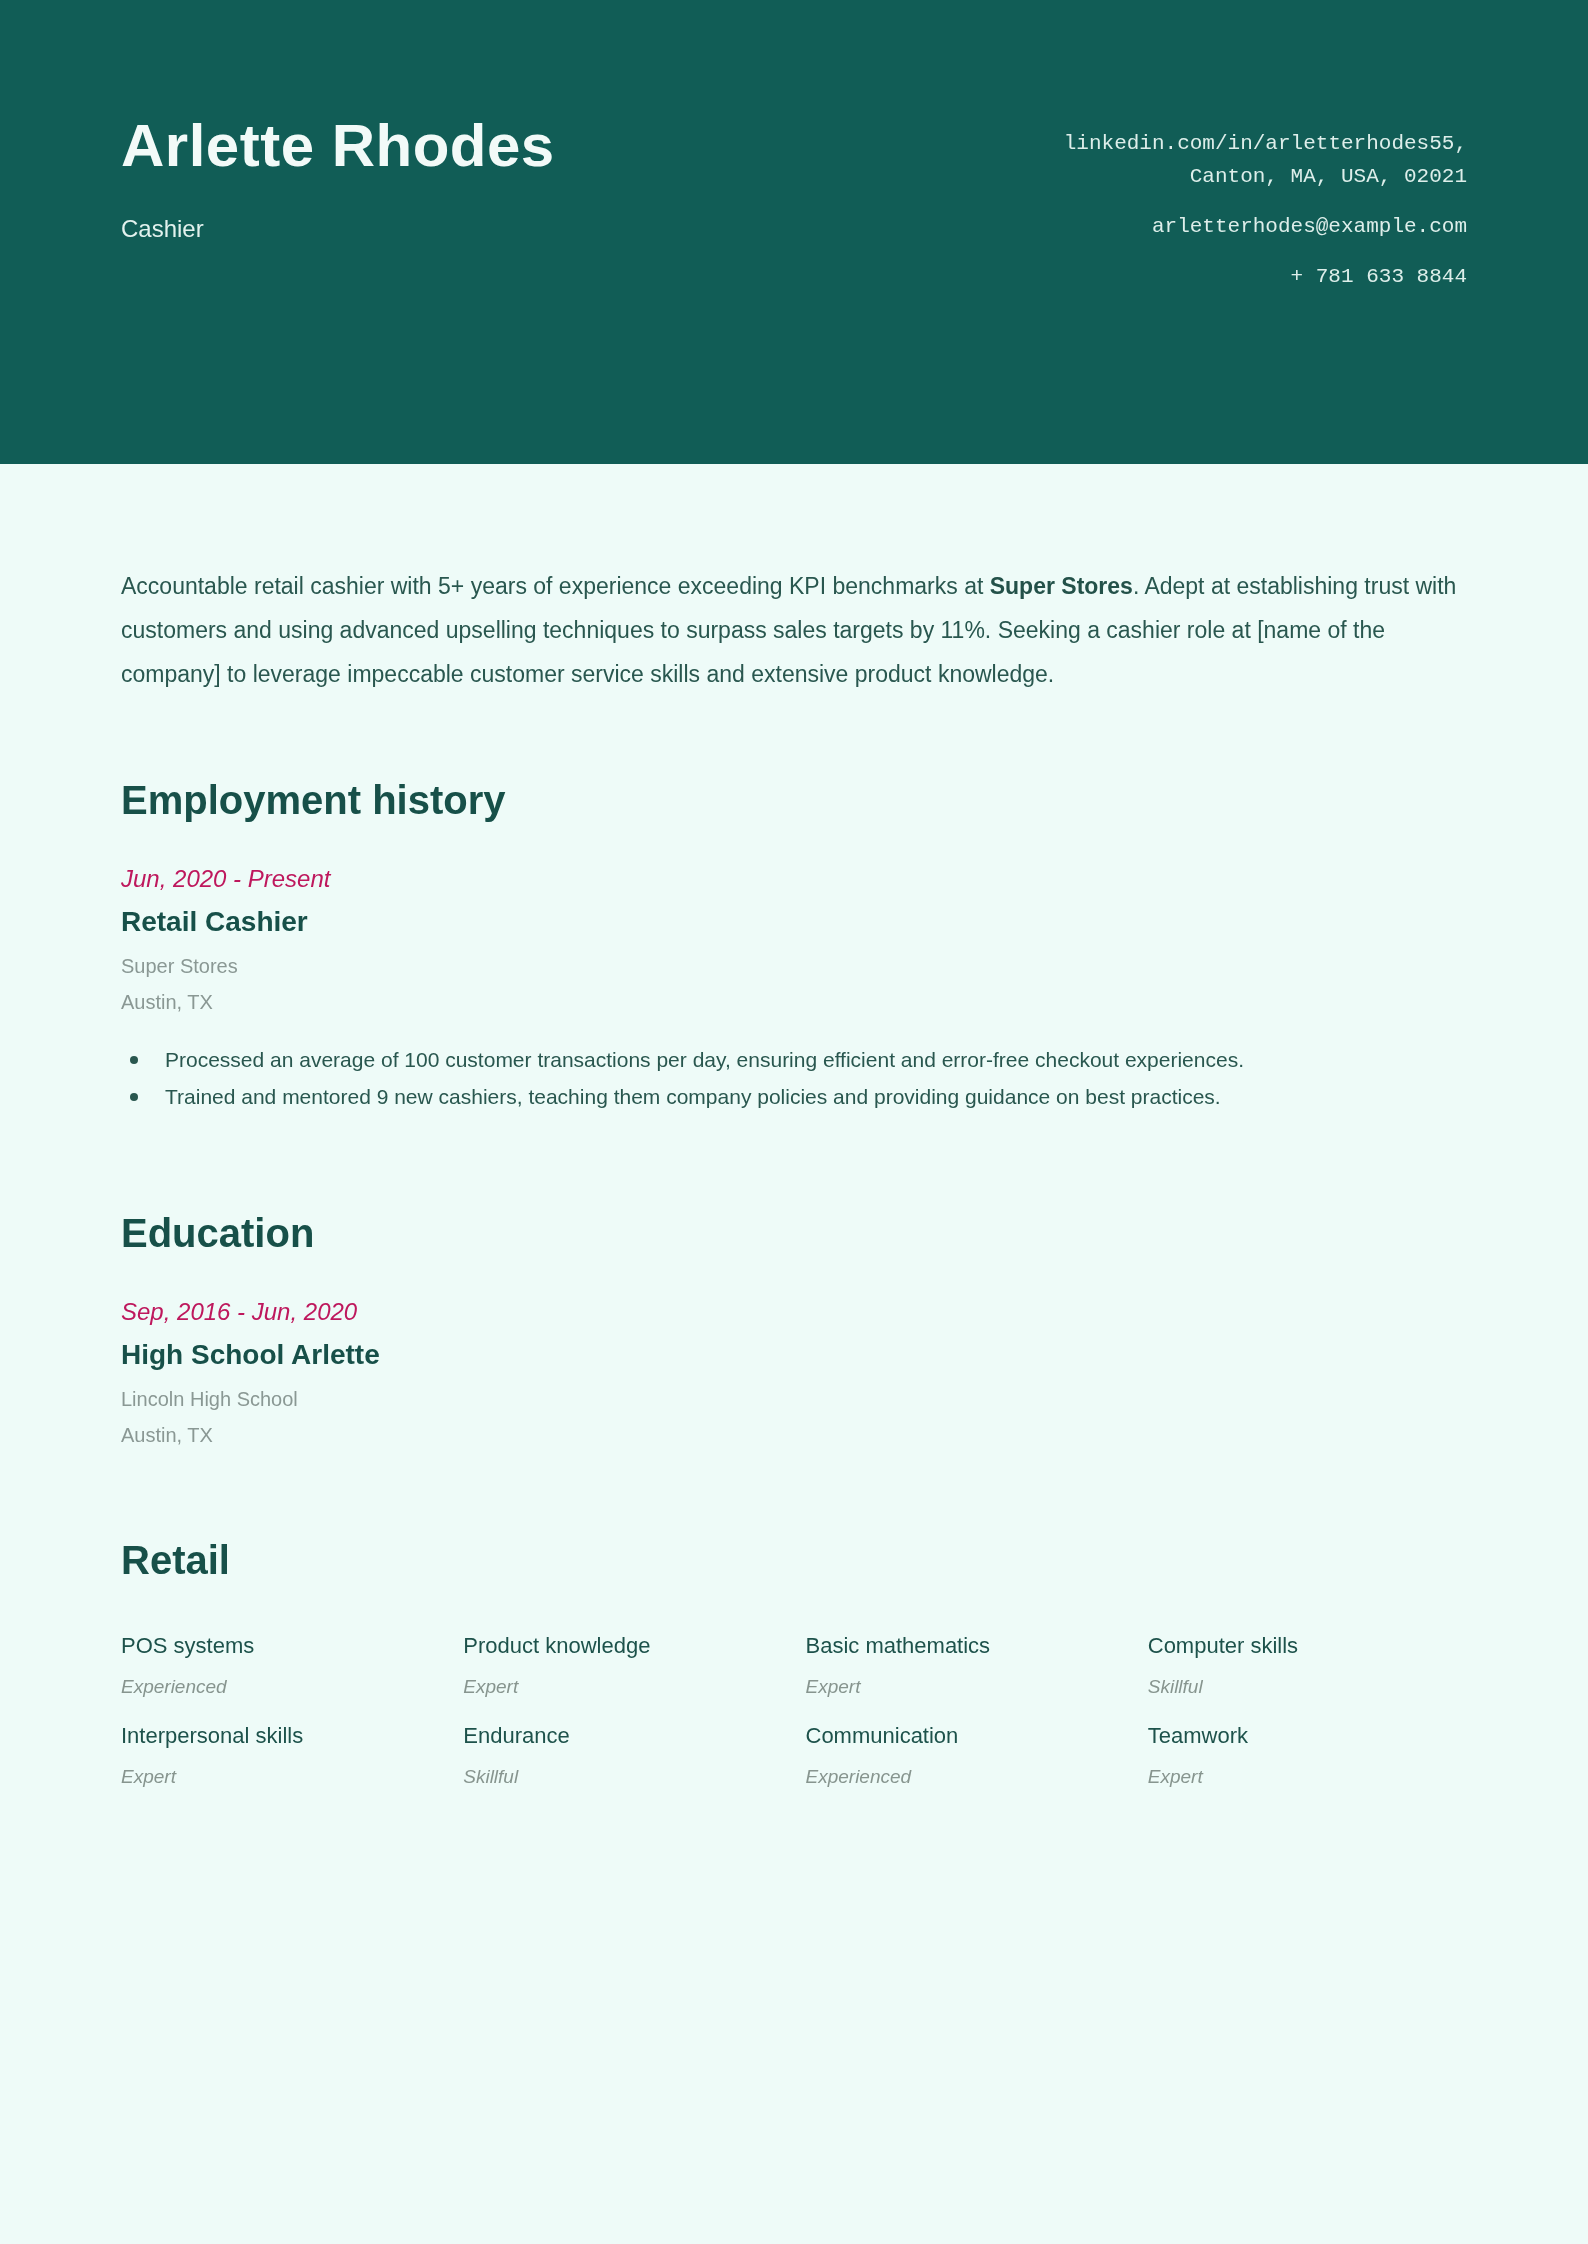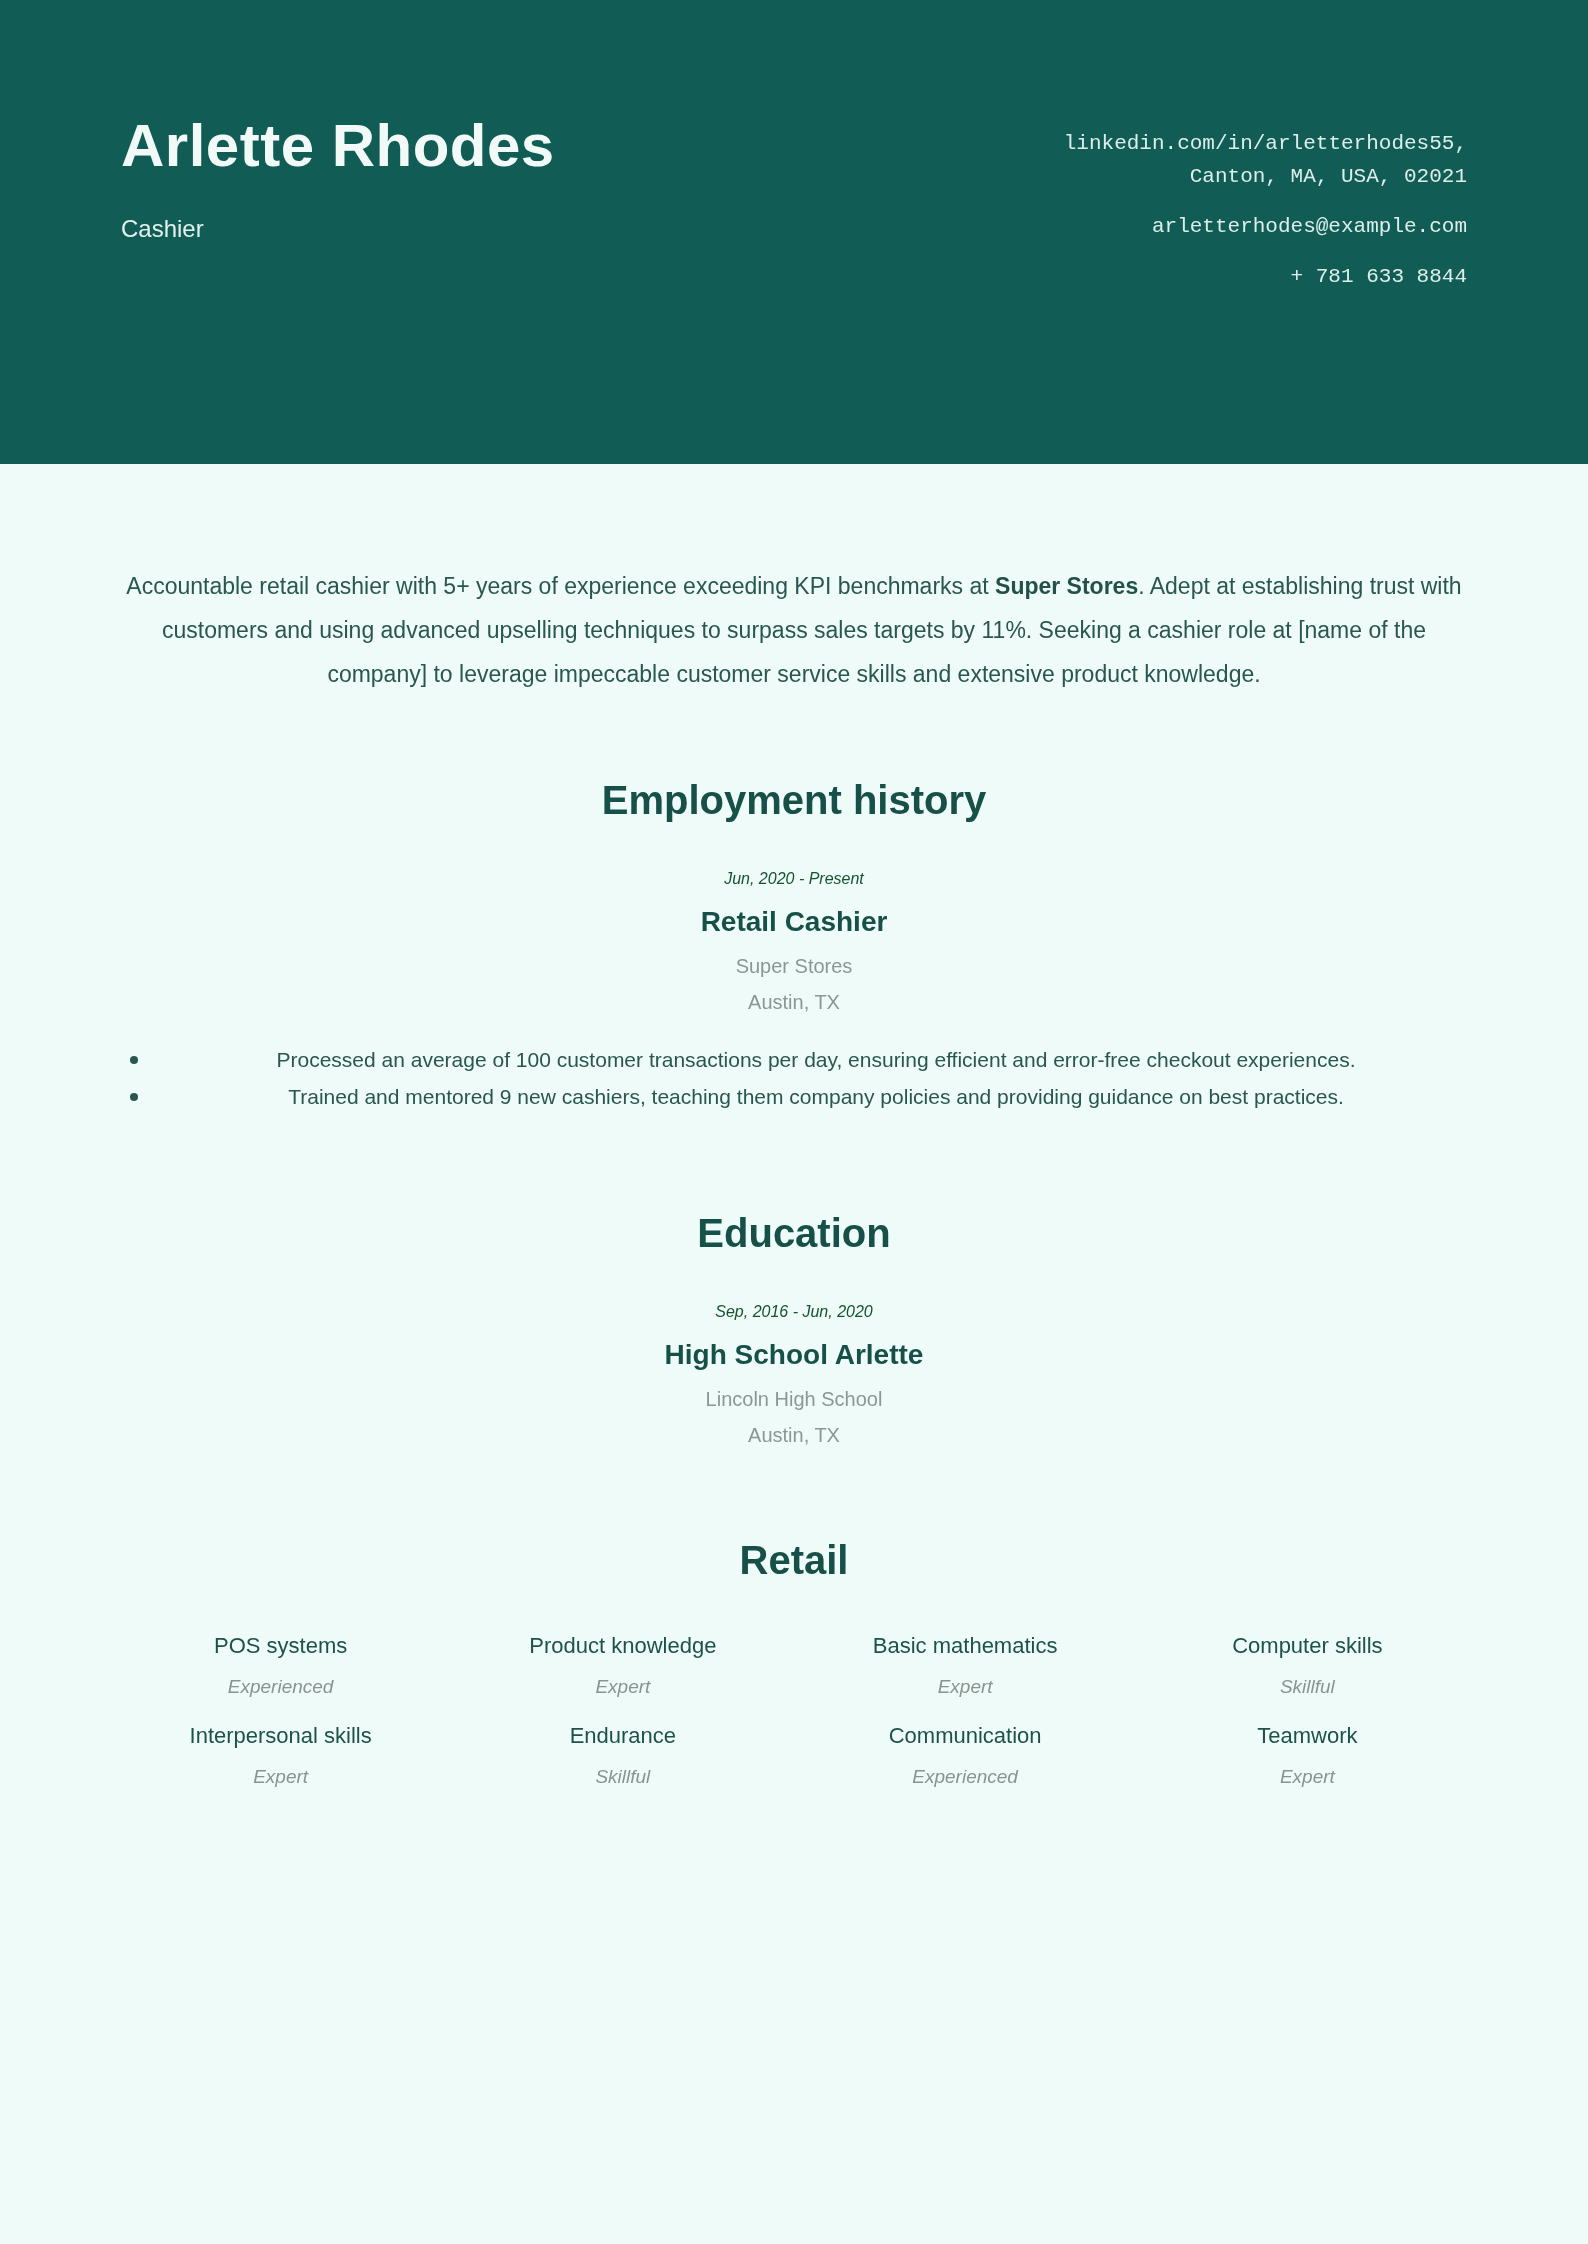--- a/index.html
+++ b/index.html
@@ -39,21 +39,21 @@
     text-align: right;
     padding-top: 14px;
     font-size: 21px;
     line-height: 33px;
     color: #ddeeea;
   }
   .contact-group { margin-bottom: 17px; font-family: Liberation Mono, monospace; }
   .contact-line { display: block; }
 
   
-  .main { padding: 0 121px; text-align: center; }
+  .main { padding: 0 121px; }
 
   .summary {
     margin-top: 100px;
     font-size: 23px;
     line-height: 44px;
     color: #29574f;
     max-width: 1360px;
   }
   .summary b { font-weight: 700; color: #235149; }
 
@@ -62,23 +62,23 @@
     font-weight: 700;
     color: #175049;
     line-height: 48px;
   }
   .section-employment { margin-top: 80px; }
   .section-education  { margin-top: 94px; }
   .section-skills     { margin-top: 88px; }
 
   .entry { margin-top: 42px; }
   .entry-dates {
-    font-size: 16px;
+    font-size: 24px;
     font-style: italic;
-    color: #14532d;
+    color: #be185d;
     line-height: 26px;
   }
   .entry-title {
     margin-top: 13px;
     font-size: 28px;
     font-weight: 700;
     color: #175049;
     line-height: 34px;
   }
   .entry-employer, .entry-location {

